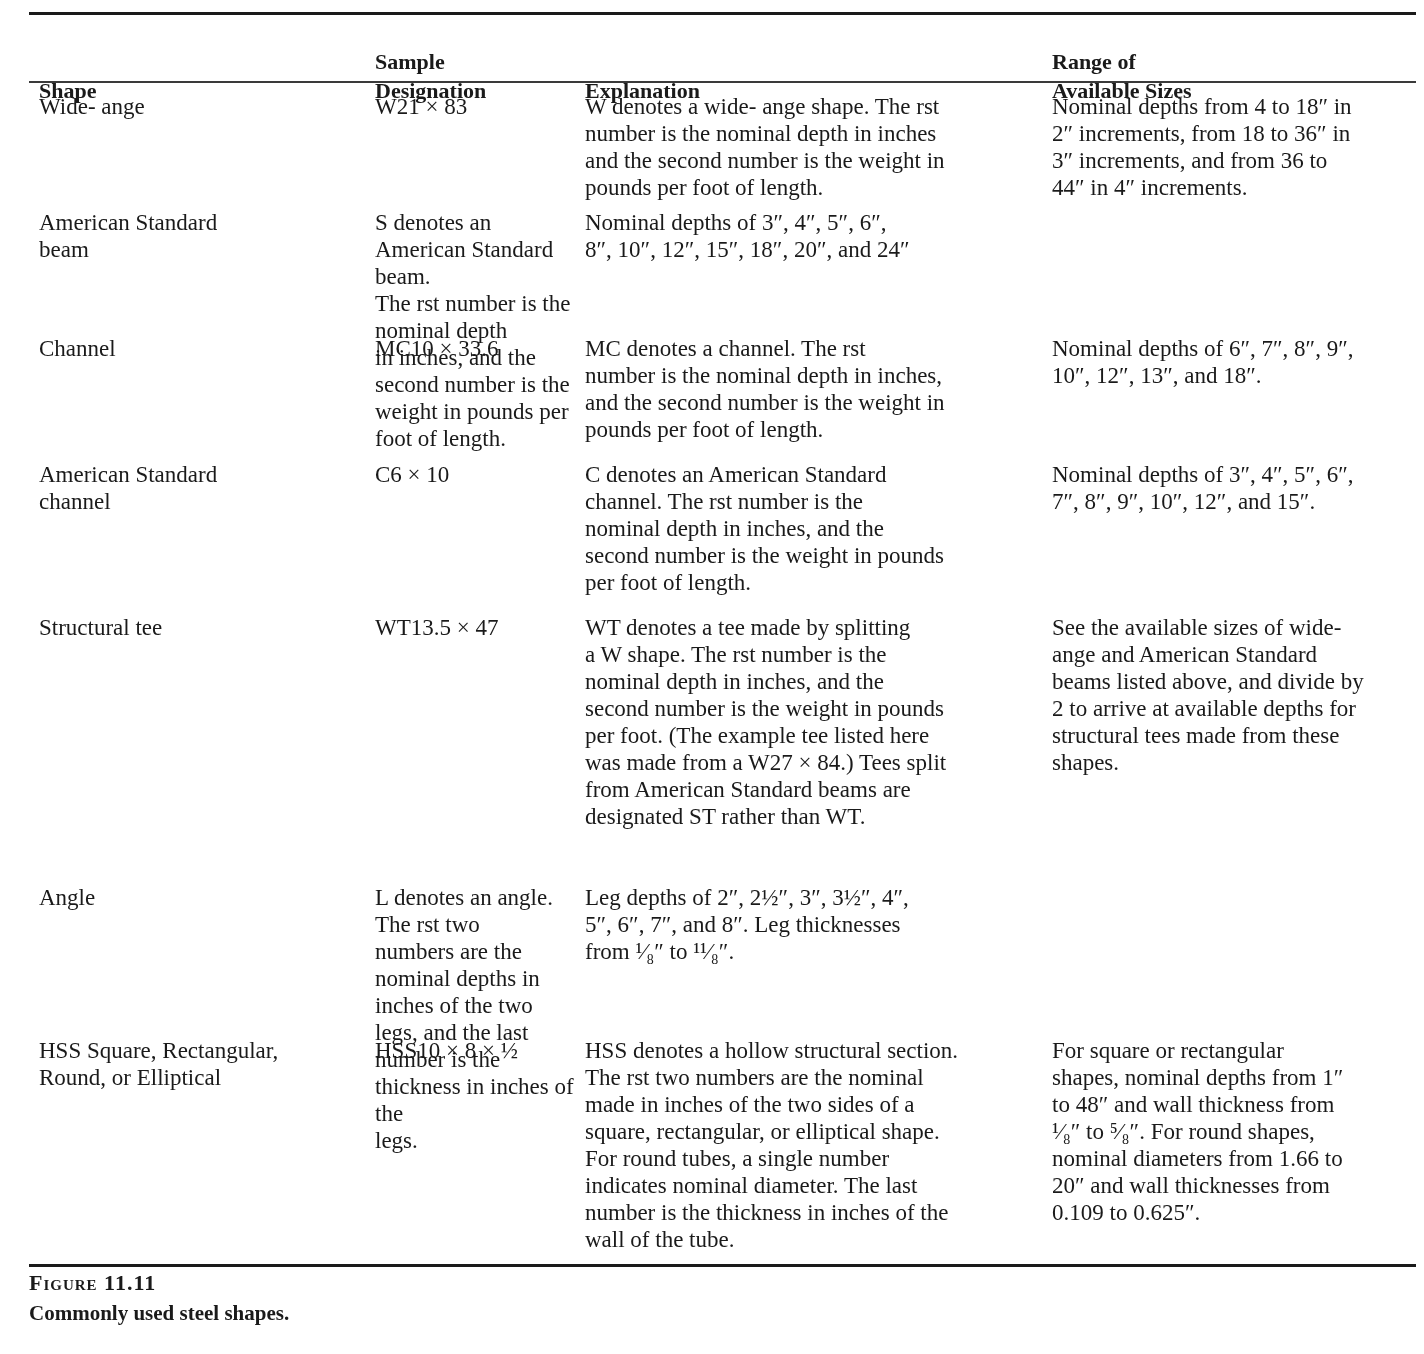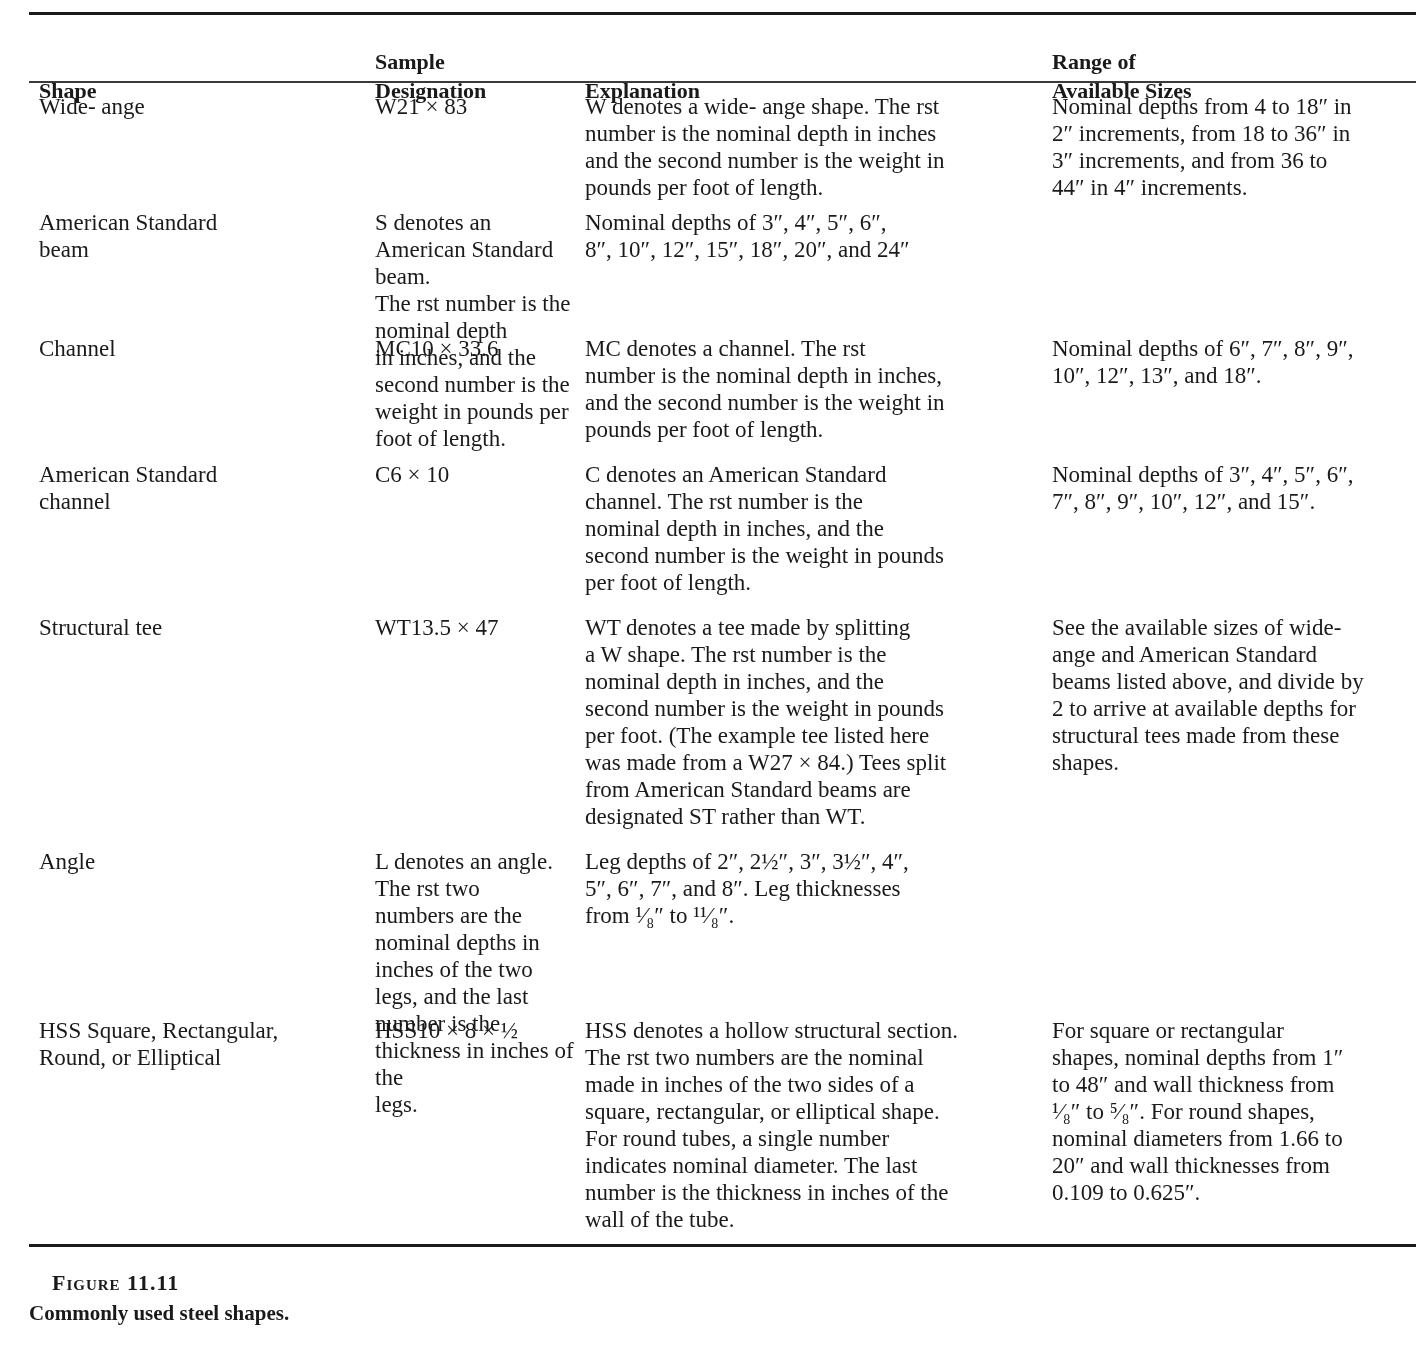--- a/index.html
+++ b/index.html
@@ -58,21 +58,20 @@
     position: absolute;
     left: 29px;
     top: 1268px;
   }
   .caption-figure {
     font-weight: bold;
     font-size: 22px;
     font-variant: small-caps;
     letter-spacing: 1px;
     line-height: 30px;
-    margin-left: 23px;
   }
   .caption-text {
     font-weight: bold;
     font-size: 21px;
     line-height: 30px;
     font-family: Liberation Serif, serif;
   }
 </style>
 </head>
 <body>
@@ -197,39 +196,39 @@
     <div class="cell">
         <span class="cell-text">See the available sizes of wide-
   ange and American Standard
 beams listed above, and divide by
 2 to arrive at available depths for
 structural tees made from these
 shapes.</span>
       </div>
   </div>
 
-  <div class="row body-row" style="height:153px;">
+  <div class="row body-row" style="height:153px;margin-top:36px;">
     <div class="cell">
         <span class="cell-text">Angle</span>
       </div>
     <div class="cell">
         <span class="cell-text">L denotes an angle. The   rst two
 numbers are the nominal depths in
 inches of the two legs, and the last
 number is the thickness in inches of the
 legs.</span>
       </div>
     <div class="cell">
         <span class="cell-text">Leg depths of 2″, 2½″, 3″, 3½″, 4″,
 5″, 6″, 7″, and 8″. Leg thicknesses
 from ¹⁄₈″  to ¹¹⁄₈″.</span>
       </div>
   </div>
 
-  <div class="row body-row" style="height:227px;margin-top:16px;">
+  <div class="row body-row" style="height:227px;">
     <div class="cell">
         <span class="cell-text">HSS Square, Rectangular,
 Round, or Elliptical</span>
       </div>
     <div class="cell">
         <span class="cell-text">HSS10 × 8 × ½</span>
       </div>
     <div class="cell">
         <span class="cell-text">HSS denotes a hollow structural section.
 The   rst two numbers are the nominal

